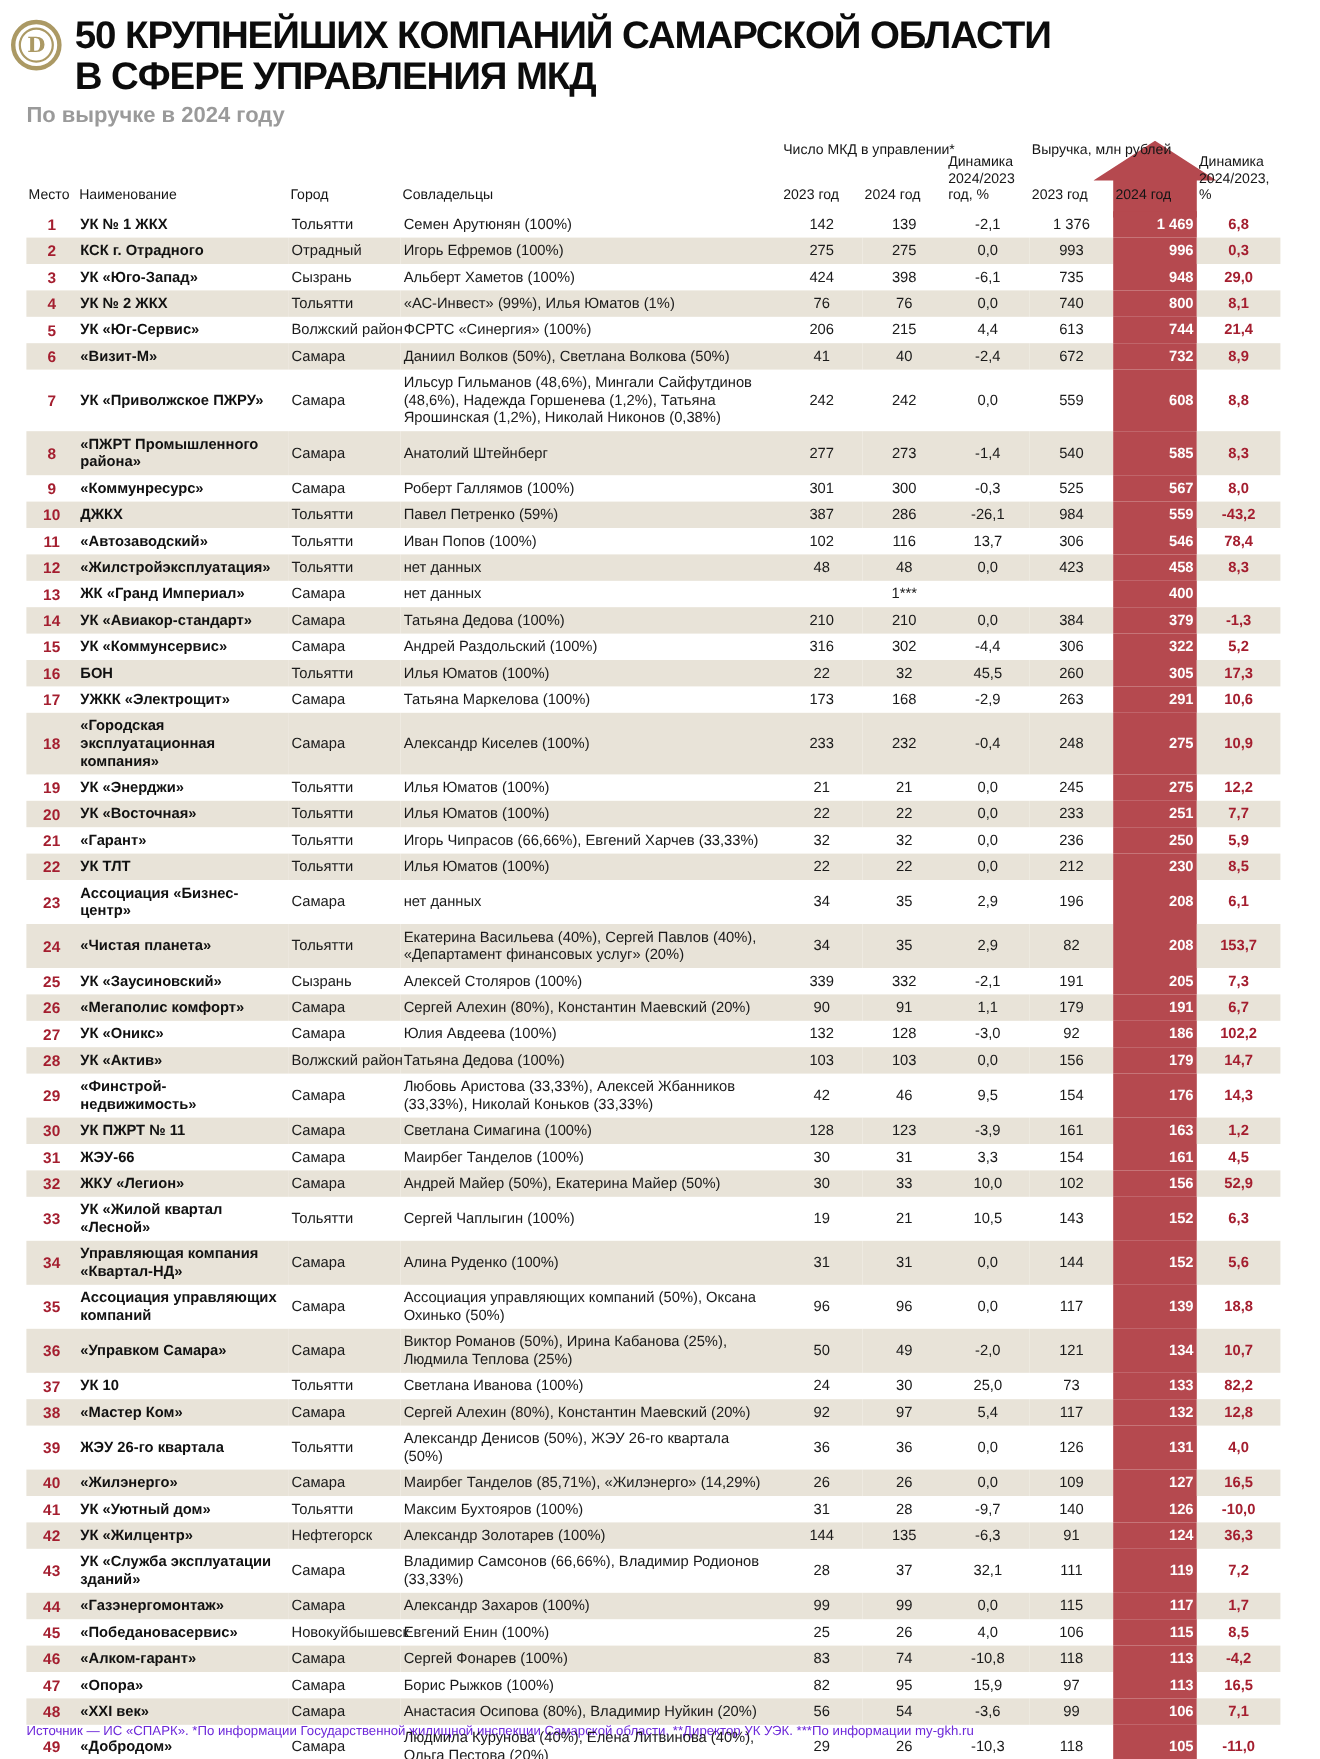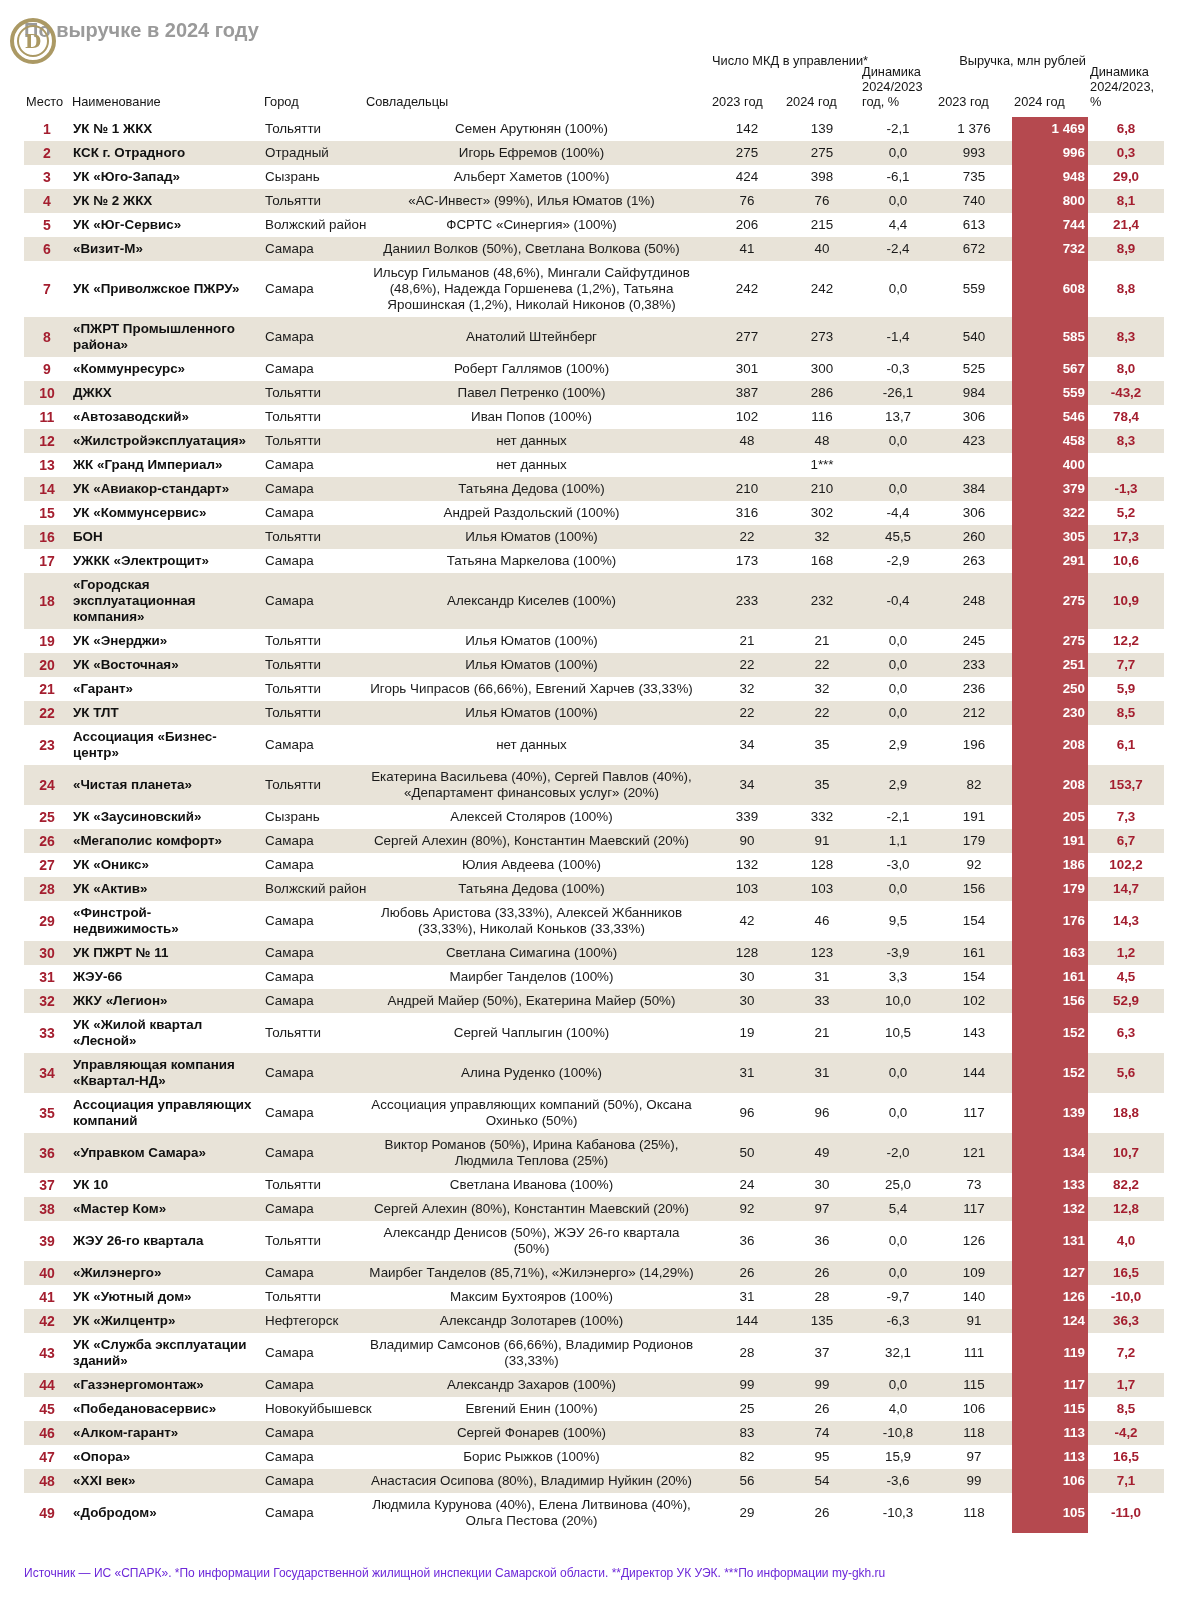--- a/index.html
+++ b/index.html
@@ -23,44 +23,48 @@
 
   table{border-collapse:collapse;table-layout:fixed;width:1140px;margin:10px 0 0 24px;
         position:relative;z-index:1;background:transparent;}
   col.c-place{width:46px;} col.c-name{width:192px;} col.c-city{width:102px;}
   col.c-owners{width:346px;} col.c-mkd2023{width:74px;} col.c-mkd2024{width:76px;}
   col.c-dyn1{width:76px;} col.c-rev2023{width:76px;} col.c-rev2024{width:76px;}
   col.c-dyn2{width:76px;}
 
   thead th{font-weight:normal;font-size:12.8px;color:#151515;padding:0 2px;line-height:1.16;}
   thead th.side{text-align:left;vertical-align:bottom;padding-bottom:7px;}
-  thead th.group{text-align:right;white-space:nowrap;vertical-align:top;padding-top:2px;height:26px;}
+  thead th.group{text-align:left;white-space:nowrap;vertical-align:top;padding-top:2px;height:26px;}
   thead th.sub{text-align:left;vertical-align:bottom;padding-bottom:7px;height:30px;}
   thead th.dynh{text-align:left;vertical-align:bottom;padding-bottom:7px;}
 
   tbody td{padding:4px 3px;font-size:13.4px;line-height:16px;vertical-align:middle;}
   tbody tr:nth-child(even) td:not(.rev2024){background:var(--stripe);}
   td.place{color:var(--red);font-weight:bold;text-align:center;font-size:14px;}
   td.name{font-weight:bold;padding-right:10px;color:#111;}
   td.city{white-space:nowrap;}
-  td.owners{padding-right:14px;text-align:center;}
+  td.owners{padding-right:14px;}
   td.mkd2023,td.mkd2024,td.dyn1,td.rev2023{text-align:center;white-space:nowrap;}
   td.rev2024{background:var(--band);color:#fff;font-weight:bold;text-align:right;white-space:nowrap;}
   td.dyn2{color:var(--red);font-weight:bold;text-align:center;white-space:nowrap;}
 
   .footer{position:absolute;left:24px;top:1566px;font-size:12px;color:#6d28d9;}
 </style>
 </head>
 <body style="--red: #a41e2f; --band: #b5494f; --stripe: #e8e3d8;">
 
 <div class="page">
 
   <div class="hdr">
     <div class="logo">
       <div class="logo-inner">D</div>
+    </div>
+    <div class="title">
+      <div>50 КРУПНЕЙШИХ КОМПАНИЙ САМАРСКОЙ ОБЛАСТИ</div>
+      <div>В СФЕРЕ УПРАВЛЕНИЯ МКД</div>
     </div>
     <div class="subtitle">По выручке в 2024 году</div>
   </div>
 
   <svg class="arrow" width="112" height="70" viewBox="0 0 112 70">
     <polygon points="56,0 112,36 94,36 94,70 18,70 18,36 0,36" fill="#b5494f"></polygon>
   </svg>
 
   <table>
     <colgroup>
@@ -207,21 +211,21 @@
           <td class="mkd2024">300</td>
           <td class="dyn1">-0,3</td>
           <td class="rev2023">525</td>
           <td class="rev2024">567</td>
           <td class="dyn2">8,0</td>
         </tr>
         <tr>
           <td class="place">10</td>
           <td class="name">ДЖКХ</td>
           <td class="city">Тольятти</td>
-          <td class="owners">Павел Петренко (100%)</td>
+          <td class="owners">Павел Петренко (59%)</td>
           <td class="mkd2023">387</td>
           <td class="mkd2024">286</td>
           <td class="dyn1">-26,1</td>
           <td class="rev2023">984</td>
           <td class="rev2024">559</td>
           <td class="dyn2">-43,2</td>
         </tr>
         <tr>
           <td class="place">11</td>
           <td class="name">«Автозаводский»</td>

